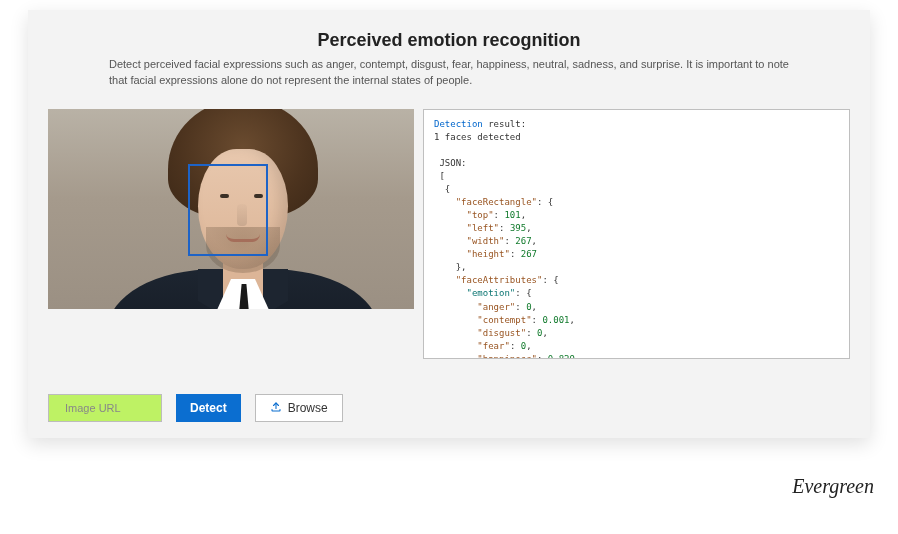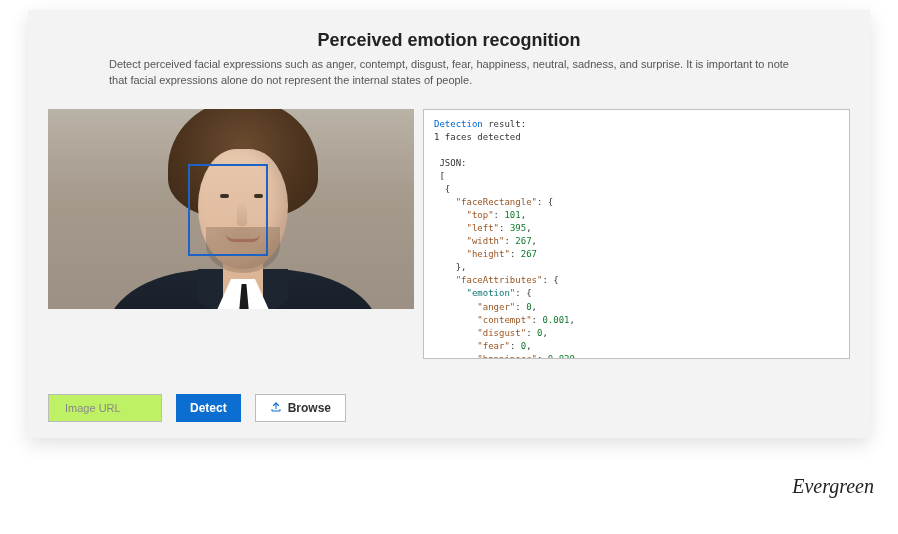--- a/index.html
+++ b/index.html
@@ -181,21 +181,21 @@
   }
   .btn-primary {
     background: #0b6ed0;
     color: #fff;
     font-weight: 600;
   }
   .btn-secondary {
     background: #fff;
     border: 1px solid #bcbcbc;
     color: #333;
-    font-weight: 700;
+    font-weight: 400;
   }
   .upload-icon {
     display: inline-block;
   }
   .watermark {
     position: absolute;
     right: 24px;
     bottom: 36px;
     font-family: "Brush Script MT", "Segoe Script", cursive;
     font-size: 20px;

